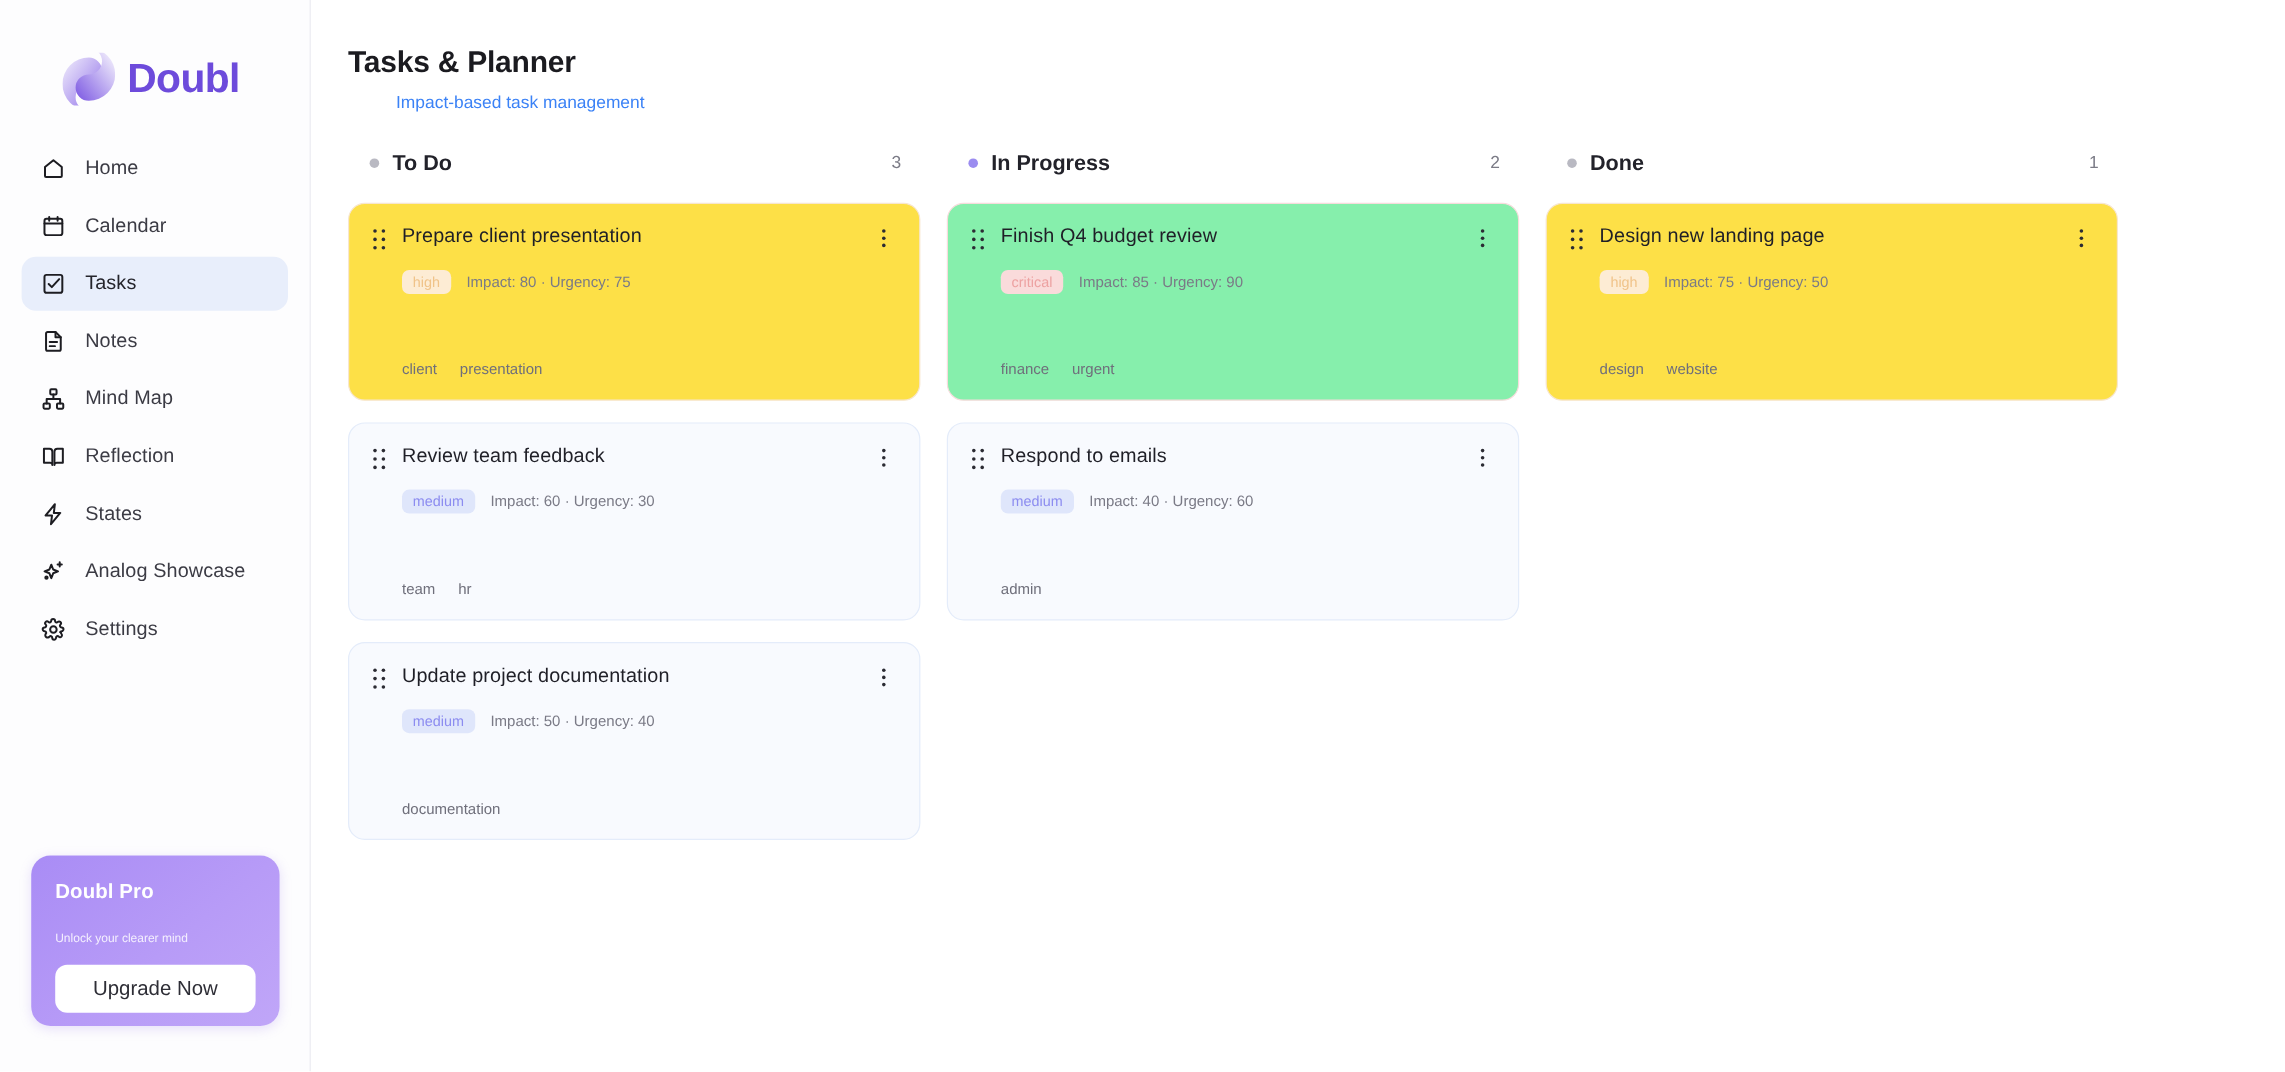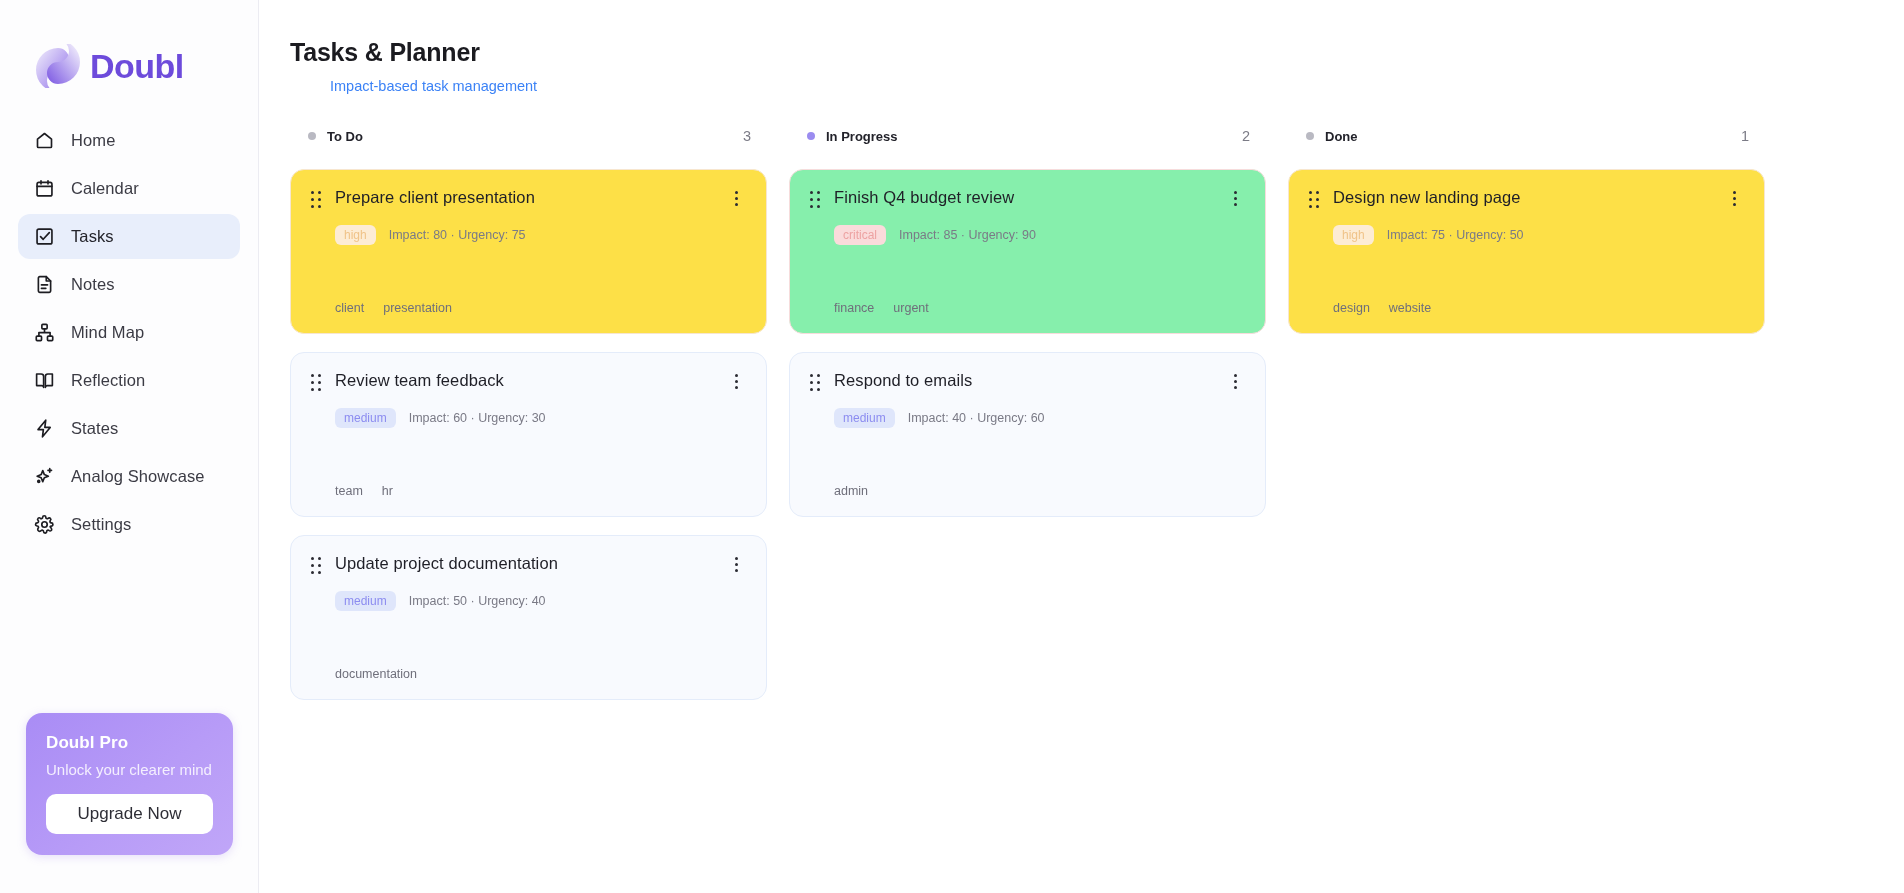--- a/index.html
+++ b/index.html
@@ -15,21 +15,21 @@
   .sidebar {
     width: 259px; height: 893px;
     background: #fdfdfe;
     border-right: 1px solid #ececf2;
     display: flex; flex-direction: column;
     position: relative;
     flex: 0 0 259px;
   }
   .logo-row {
     display: flex; align-items: center; gap: 10px;
-    padding: 36px 0 0 36px;
+    padding: 36px 0 0 52px;
     height: 96px;
   }
   .logo-mark {
     width: 44px; height: 44px; position: relative; flex: 0 0 44px;
   }
   .logo-text {
     font-size: 34px; font-weight: bold; letter-spacing: -0.5px;
     color: #6d4bdb;
   }
   .nav { margin-top: 22px; padding: 0 18px; display: flex; flex-direction: column; gap: 3px; }
@@ -51,21 +51,21 @@
     position: absolute;
     left: 26px; bottom: 38px;
     width: 207px; height: 142px;
     border-radius: 16px;
     background: linear-gradient(140deg, #a98cf5 0%, #b79bf7 55%, #c0a6f8 100%);
     padding: 20px 20px 12px 20px;
     color: #ffffff;
     box-shadow: 0 2px 10px rgba(150,120,230,0.22);
   }
   .pro-title { font-size: 17px; font-weight: bold; letter-spacing: 0.1px; }
-  .pro-sub { font-size: 15px; margin-top: 8px; color: #f4effe; }
+  .pro-sub { font-size: 10px; margin-top: 24px; color: #f4effe; }
   .pro-btn {
     margin-top: 16px;
     width: 100%; height: 40px;
     background: #ffffff; color: #2e2e36;
     border: none; border-radius: 10px;
     font-size: 17px; font-family: "Liberation Sans", sans-serif;
     cursor: pointer;
   }
 
   
@@ -74,21 +74,21 @@
   .page-sub { font-size: 14.5px; color: #3b82f6; margin-top: 11px; margin-left: 40px; }
 
   .board { display: flex; gap: 22px; margin-top: 31px; padding-right: 40px; }
   .column { width: 477px; flex: 0 0 477px; }
 
   .col-head {
     display: flex; align-items: center;
     height: 22px; margin-bottom: 22px; padding: 0 4px 0 18px;
   }
   .col-dot { width: 8px; height: 8px; border-radius: 50%; flex: 0 0 8px; margin-right: 11px; }
-  .col-name { font-size: 13px; font-weight: bold; color: #22222a; }
+  .col-name { font-size: 18px; font-weight: bold; color: #22222a; }
   .col-count { margin-left: auto; font-size: 14.5px; color: #7b7b86; padding-right: 12px; }
 
   .cards { display: flex; flex-direction: column; gap: 18px; }
 
   .card {
     border-radius: 14px;
     padding: 18px 20px 18px 20px;
     position: relative;
     min-height: 128px;
   }

